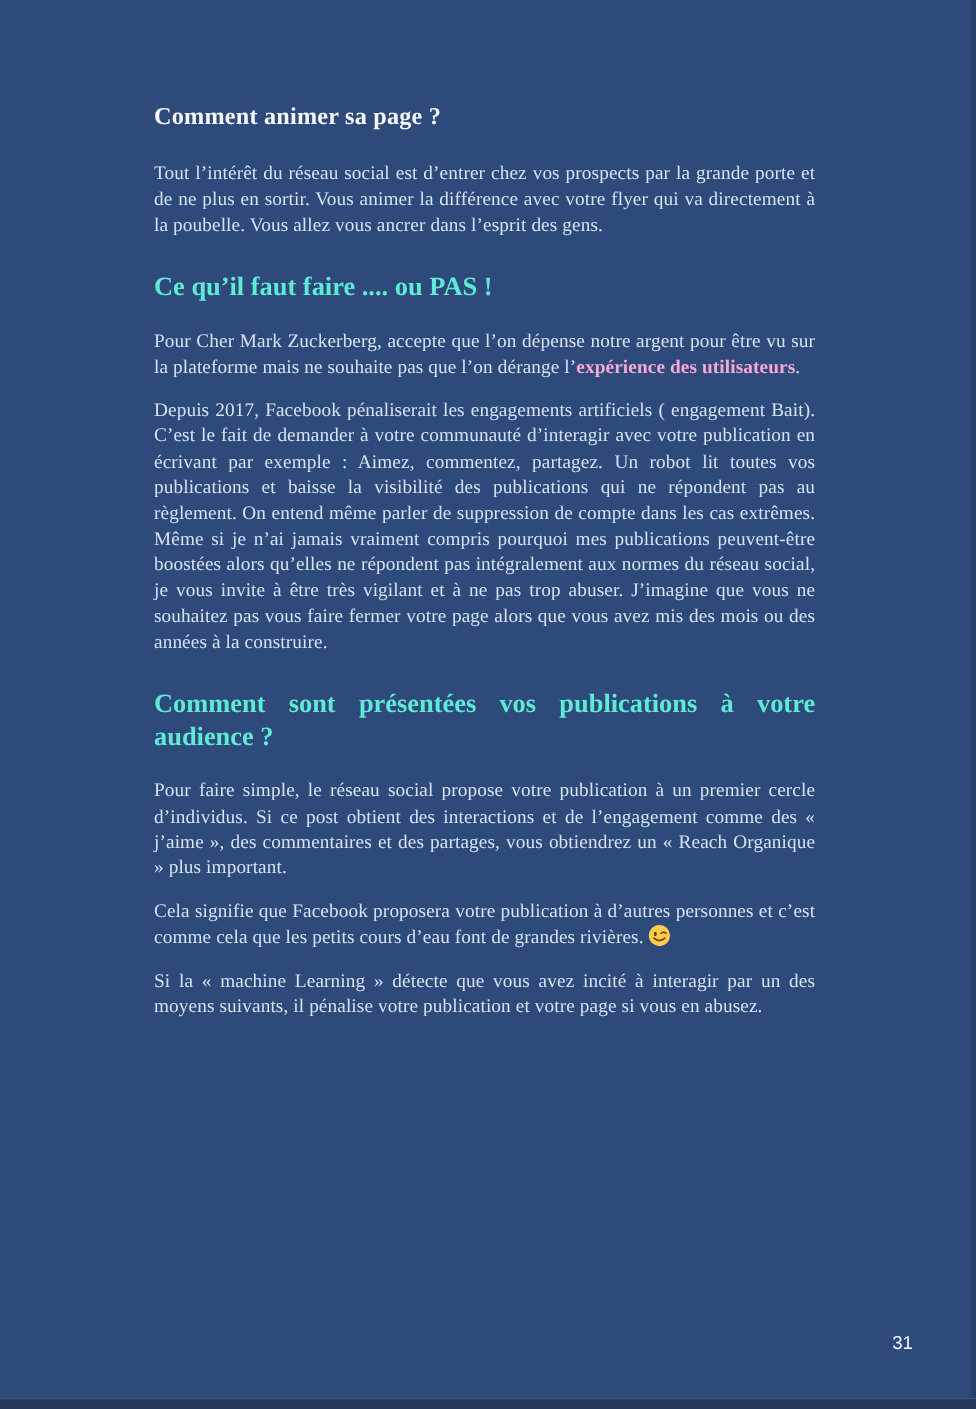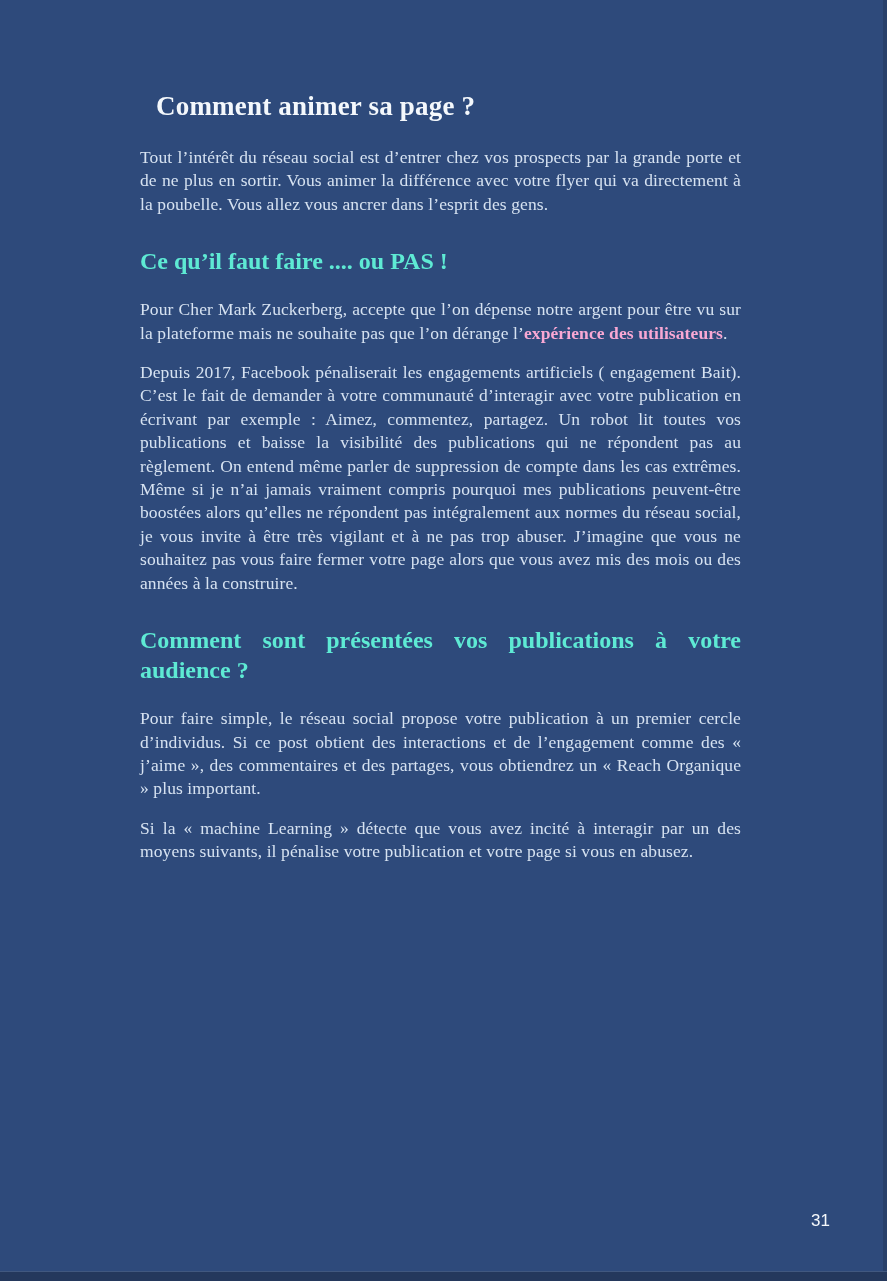--- a/index.html
+++ b/index.html
@@ -15,22 +15,22 @@
     overflow: hidden;
     font-family: "Liberation Serif", "DejaVu Serif", serif;
   }
   .content {
     position: absolute;
     left: 140px;
     top: 90px;
     width: 601px;
   }
   h1.doc-title {
-    margin: 0 0 24px 16px;
-    font-size: 27px;
+    margin: 0 0 24px 0;
+    font-size: 22px;
     line-height: 32px;
     font-weight: bold;
     color: #f4f8fc;
     letter-spacing: 0.2px;
   }
   h2.doc-heading {
     margin: 30px 0 22px 0;
     font-size: 24px;
     line-height: 30px;
     font-weight: bold;
@@ -96,20 +96,26 @@
 
 
     <p class="doc-para"><span>Pour Cher Mark Zuckerberg, accepte que l’on dépense notre argent pour être vu sur la plateforme mais ne souhaite pas que l’on dérange l’</span><strong>expérience des utilisateurs</strong><span>.</span></p>
 
     <p class="doc-para">Depuis 2017, Facebook pénaliserait les engagements artificiels ( engagement Bait). C’est le fait de demander à votre communauté d’interagir avec votre publication en écrivant par exemple : Aimez, commentez, partagez. Un robot lit toutes vos publications et baisse la visibilité des publications qui ne répondent pas au règlement. On entend même parler de suppression de compte dans les cas extrêmes. Même si je n’ai jamais vraiment compris pourquoi mes publications peuvent-être boostées alors qu’elles ne répondent pas intégralement aux normes du réseau social, je vous invite à être très vigilant et à ne pas trop abuser. J’imagine que vous ne souhaitez pas vous faire fermer votre page alors que vous avez mis des  mois ou des années à la construire.</p>
 
     <h2 class="doc-heading">Comment sont présentées vos publications à votre audience ?</h2>
 
     <p class="doc-para">Pour faire simple, le réseau social propose votre publication à un premier cercle d’individus. Si ce post obtient des interactions et de l’engagement comme des « j’aime », des commentaires et des partages, vous obtiendrez un « Reach Organique » plus important.</p>
 
+    <p class="doc-para"><span>Cela signifie que Facebook proposera votre publication à d’autres personnes et c’est comme cela que les petits cours d’eau font de grandes rivières.</span><span class="emoji"><svg viewBox="0 0 36 36" width="21" height="21" aria-hidden="true">
+          <circle cx="18" cy="18" r="16.5" fill="#FFCC4D"></circle>
+          <ellipse cx="11.5" cy="15.5" rx="2.4" ry="3.6" fill="#664500"></ellipse>
+          <path d="M20.5 14.5 q4 -3.4 8 0" stroke="#664500" stroke-width="2.4" fill="none" stroke-linecap="round"></path>
+          <path d="M9.5 22 q8.5 7.5 17 0" stroke="#664500" stroke-width="2.6" fill="none" stroke-linecap="round"></path>
+        </svg></span></p>
 
     <p class="doc-para">Si la « machine Learning » détecte que vous avez incité à interagir par un des moyens suivants, il pénalise votre publication et votre page si vous en abusez.</p>
 
   </div>
 
   <div class="page-number">31</div>
 
   <div class="edge-right"></div>
   <div class="bottom-bar"></div>
 </div>

